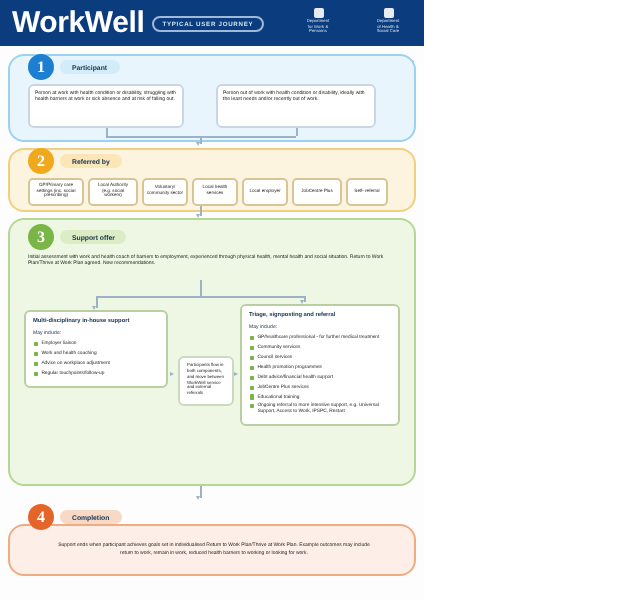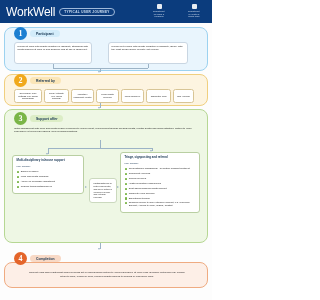--- a/index.html
+++ b/index.html
@@ -12,21 +12,21 @@
   .page { position: relative; width: 212px; height: 300px; background: #fdfdfd; }
 
   
   .header {
     position: absolute; top: 0; left: 0;
     width: 212px; height: 23px;
     background: #0b3c7d;
     display: flex; align-items: center;
   }
   .brand {
-    color: #ffffff; font-size: 12px; font-weight: normal;
+    color: #ffffff; font-size: 15px; font-weight: bold;
     letter-spacing: -0.2px; margin-left: 6px;
   }
   .pill-journey {
     margin-left: 4px;
     border: 0.7px solid #9fb9da; border-radius: 6px;
     padding: 1px 4px; color: #cfe0f2;
     font-size: 3.1px; letter-spacing: 0.35px; font-weight: bold;
     white-space: nowrap;
   }
   .crests { position: absolute; right: 5px; top: 4px; display: flex; gap: 9px; }

